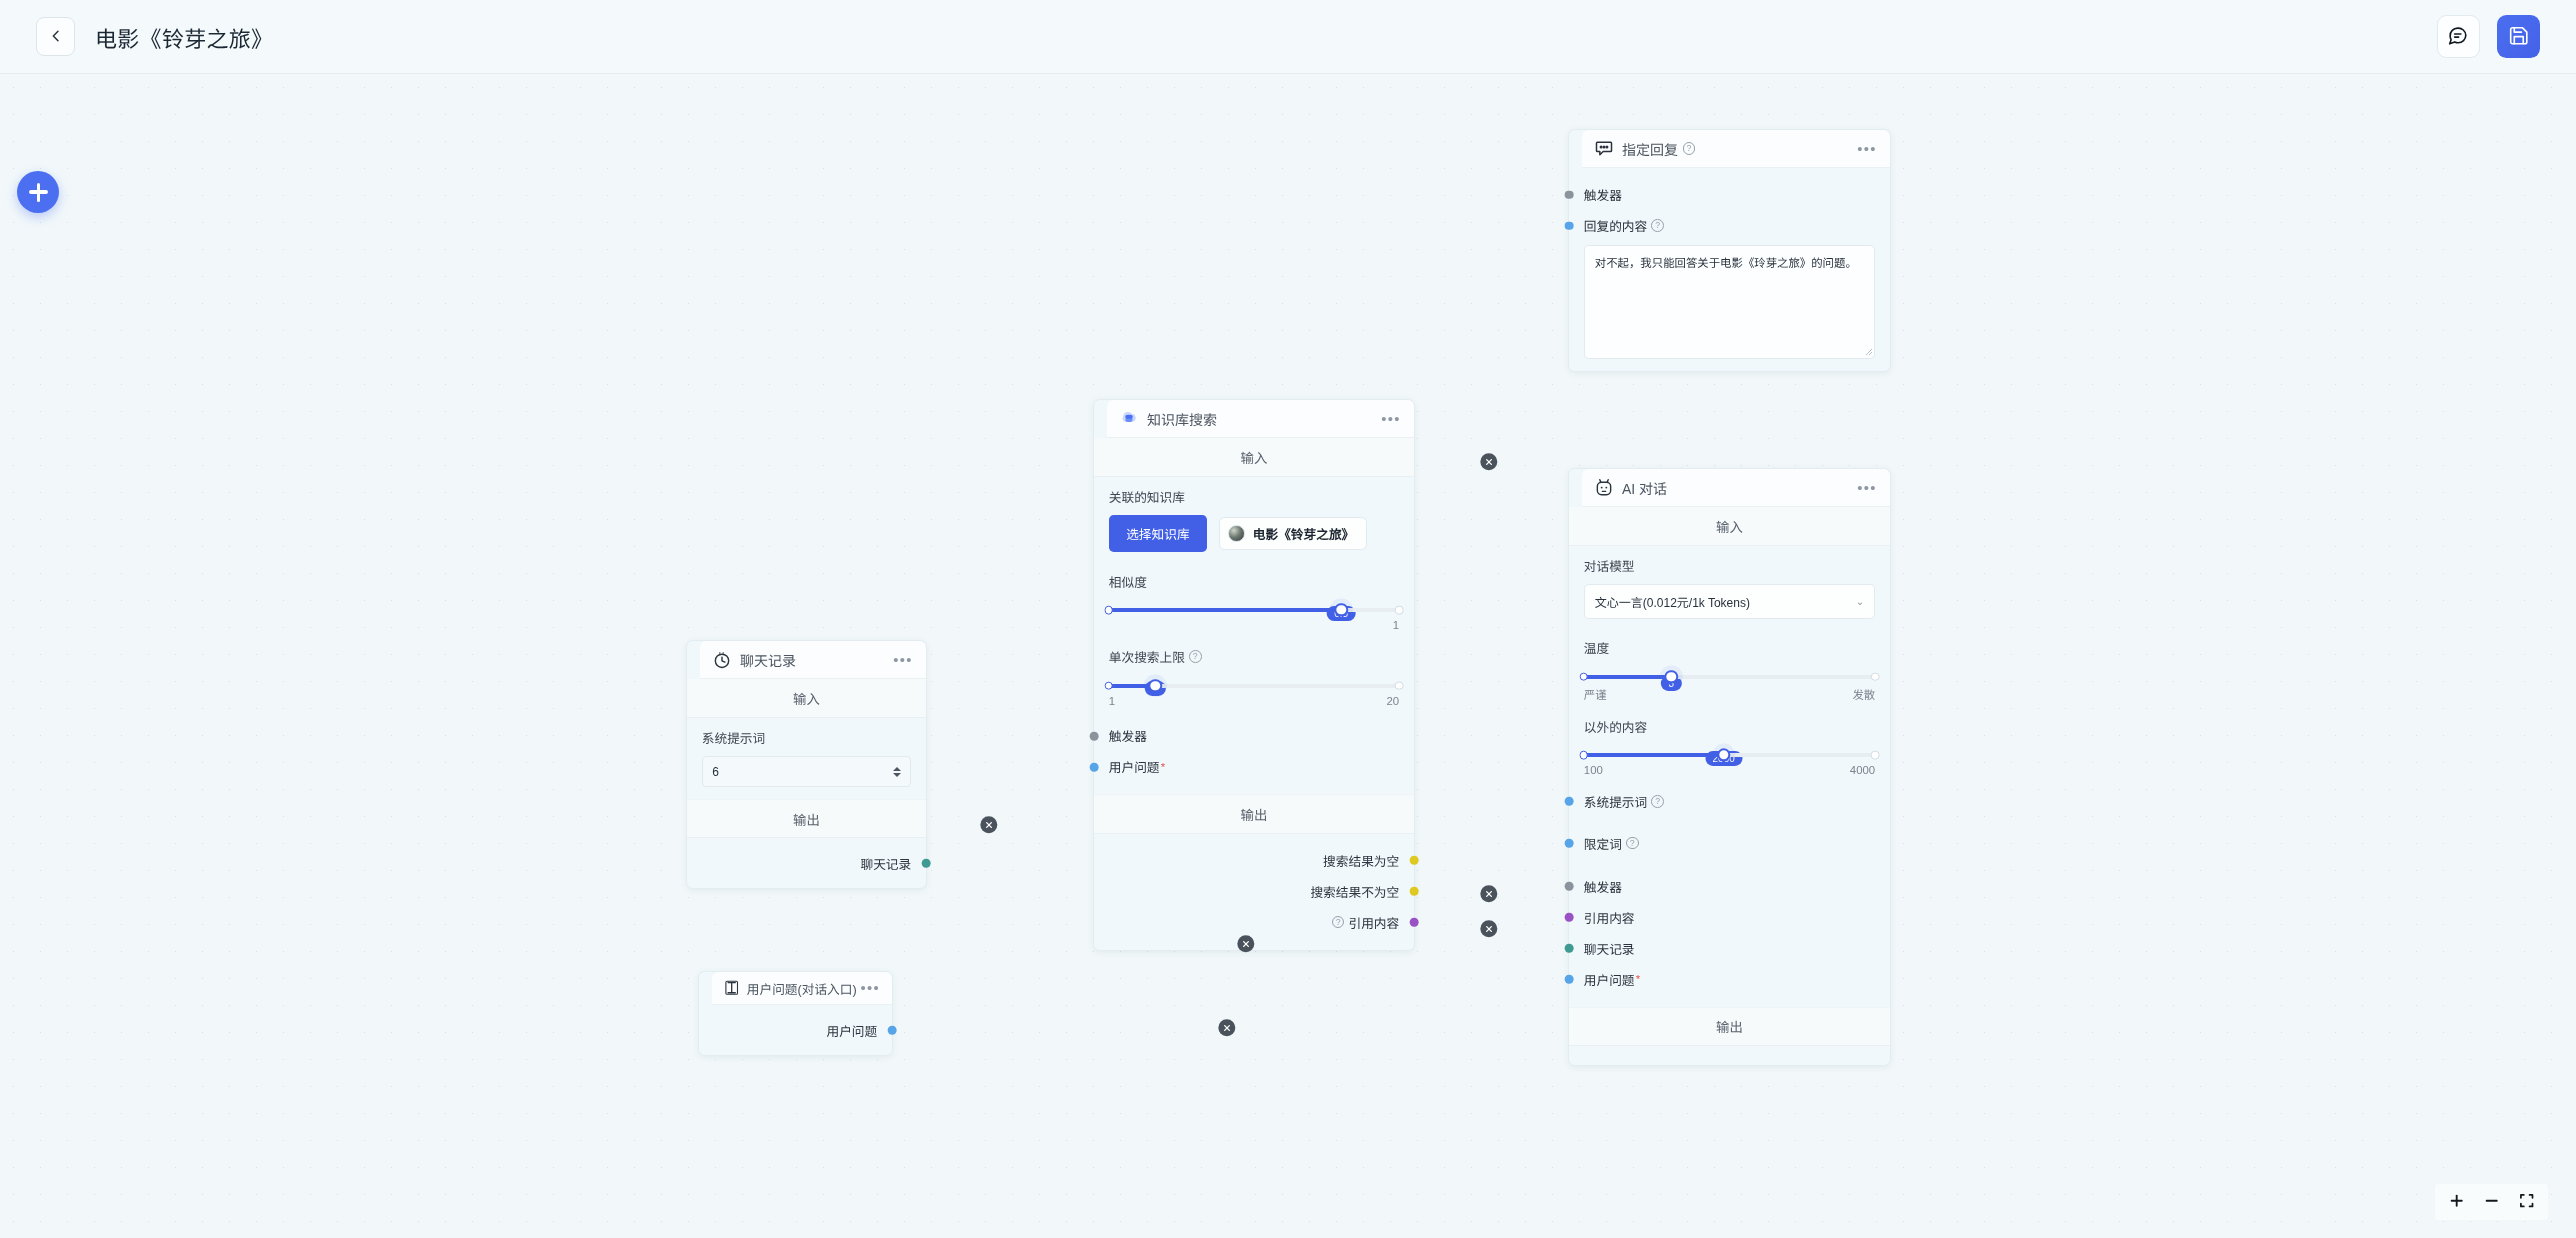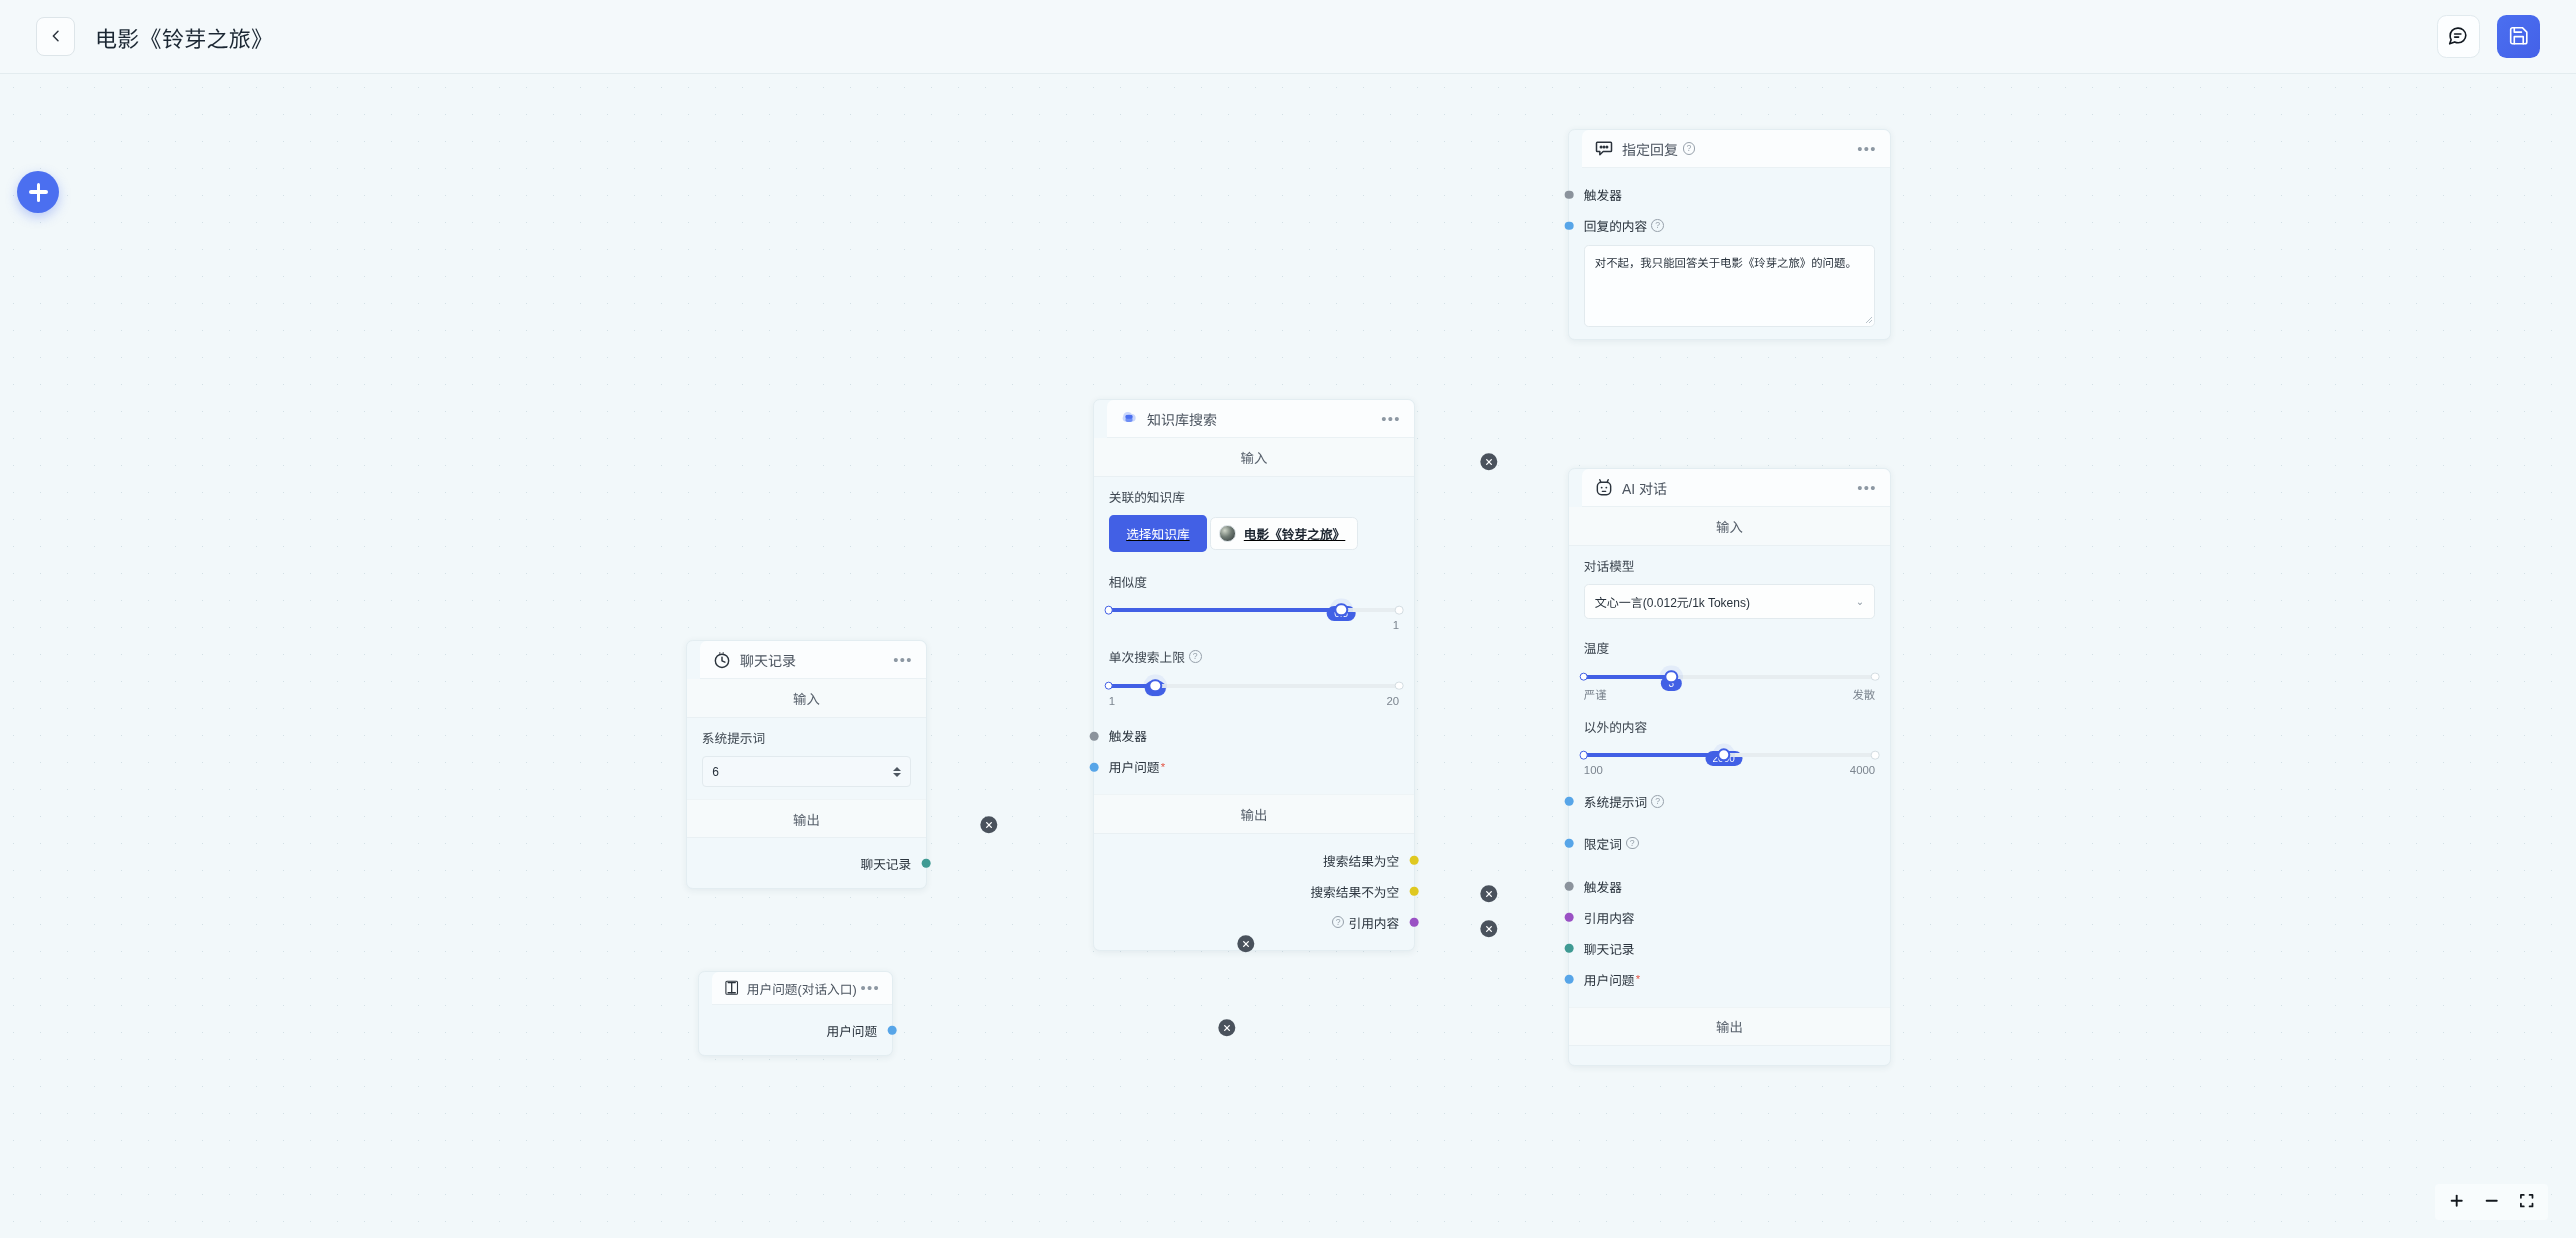--- a/index.html
+++ b/index.html
@@ -109,21 +109,21 @@
   .qmark {
     display: inline-flex; align-items: center; justify-content: center;
     width: 12.7px; height: 12.7px; border-radius: 50%;
     border: 1.1px solid #97a1ab; color: #97a1ab;
     font-size: 8.7px; line-height: 1; margin-left: 4px; flex: none;
     font-family: "Liberation Sans", sans-serif;
   }
   .req { color: #e35a4a; font-size: 11.4px; margin-left: 1.3px; }
 
   
-  .row { display: flex; align-items: center; gap: 3px; text-decoration: underline; }
+  .row { display: flex; align-items: center; gap: 12px; }
   .btn-primary {
     background: #4260e5; color: #fff; font-size: 12.7px;
     border: none; border-radius: 4.7px; padding: 8.7px 17.4px;
     cursor: pointer; white-space: nowrap;
   }
   .chip {
     display: flex; align-items: center; gap: 7.4px;
     border: 0.7px solid #e2eaee; background: #fdfefe;
     border-radius: 5.4px; padding: 6px 12px 6px 8px; cursor: pointer;
   }
@@ -352,21 +352,21 @@
     <div class="node-body">
       <div class="port-row">
         <span class="dot in c-gray"></span>
         <span>触发器</span>
       </div>
       <div class="port-row">
         <span class="dot in c-blue"></span>
         <span>回复的内容</span>
         <span class="qmark">?</span>
       </div>
-      <div class="textarea-box" style="height:82px; margin-top:4px;">对不起，我只能回答关于电影《玲芽之旅》的问题。</div>
+      <div class="textarea-box" style="height:114px; margin-top:4px;">对不起，我只能回答关于电影《玲芽之旅》的问题。</div>
     </div>
   </div>
 
   <div class="node" style="left:1568px; top:394px; width:323px;">
     <div class="node-head">
       <span class="nicon">
         <svg viewBox="0 0 24 24" fill="none" stroke="#2b333c" stroke-width="1.7" stroke-linecap="round" stroke-linejoin="round">
           <path d="M8 4.5 7 2M16 4.5 17 2"></path>
           <rect x="4" y="5" width="16" height="15" rx="5"></rect>
           <circle cx="9.2" cy="11.5" r="1.1" fill="#2b333c" stroke="none"></circle>

